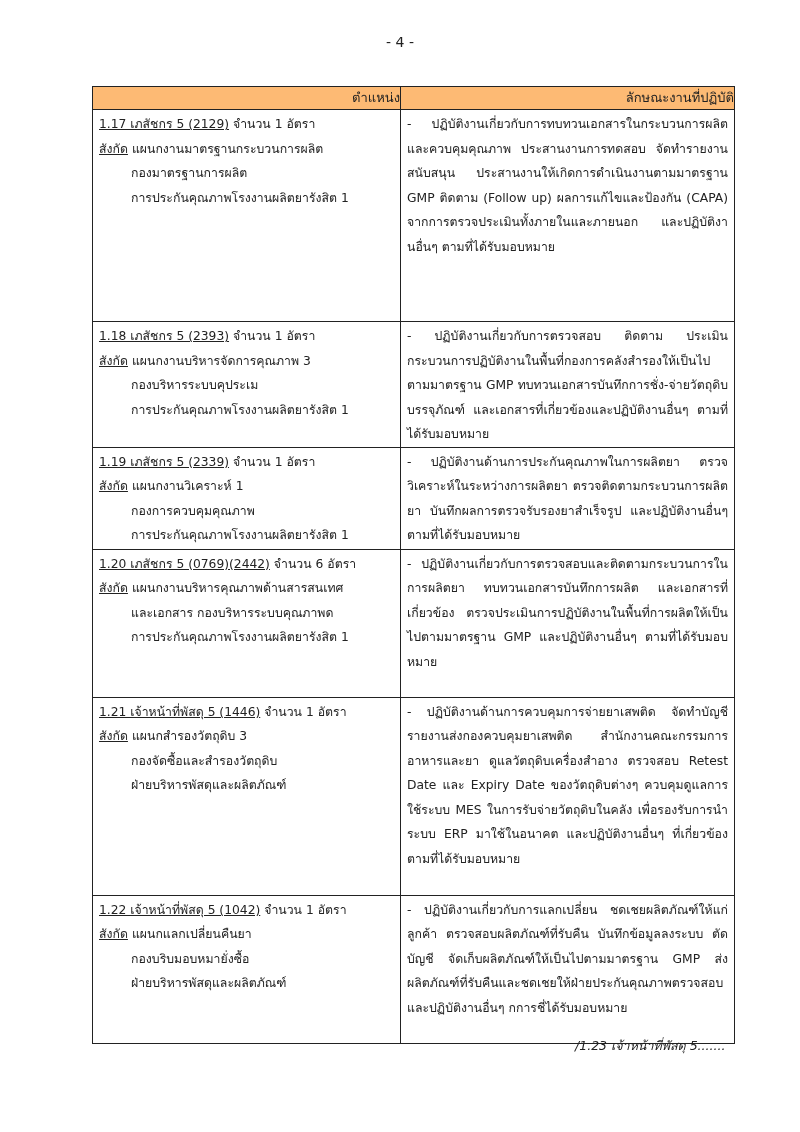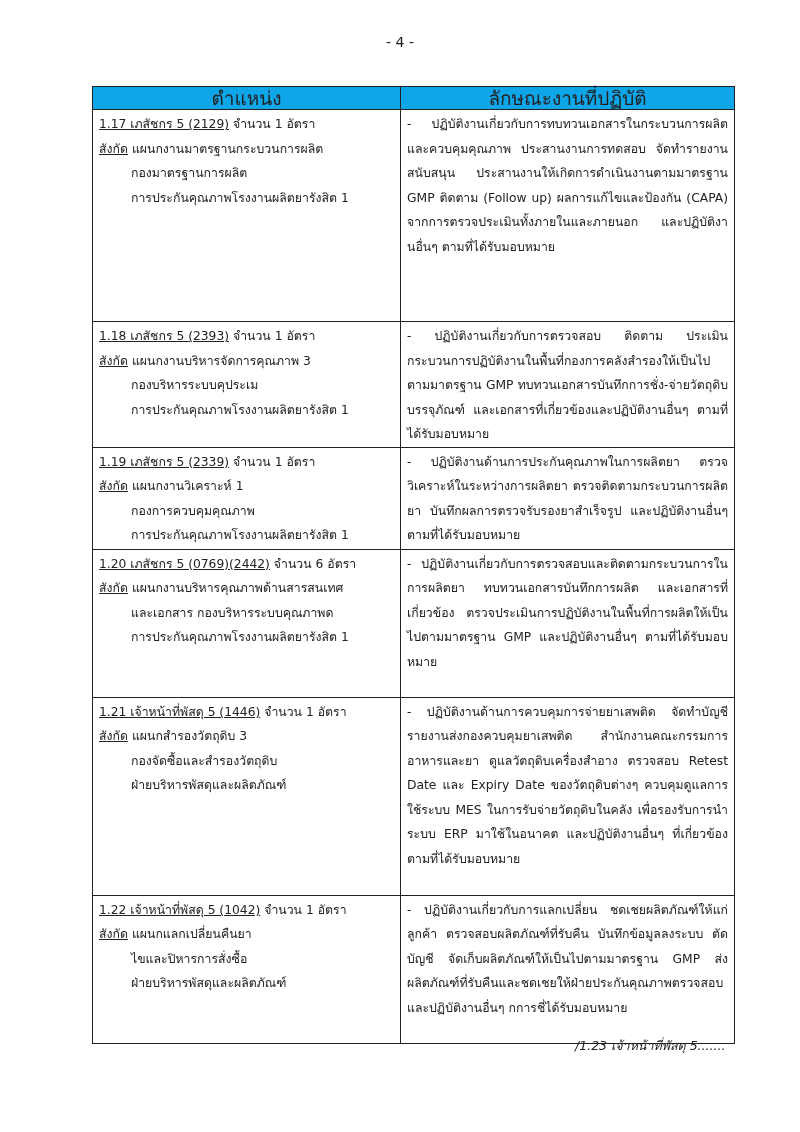--- a/index.html
+++ b/index.html
@@ -1,20 +1,20 @@
 <!DOCTYPE html>
 <html><head>
 <meta charset="utf-8">
 <style>
   html, body { margin:0; padding:0; background:#ffffff; }
   body { width:800px; height:1132px; position:relative; font-family:"DejaVu Sans", sans-serif; color:#222; }
   .page-num { position:absolute; top:34px; left:0; width:800px; text-align:center; font-size:14px; }
   table.job-table { position:absolute; left:92px; top:86px; width:643px; border-collapse:collapse; table-layout:fixed; }
   .job-table td, .job-table th { border:1.5px solid #222; vertical-align:top; padding:2px 6px 0 6px; font-size:12.3px; line-height:24.5px; }
-  .job-table th { background:#0ea5e9; font-weight:normal; text-align:center; height:22px; padding:0; line-height:22px; font-size:19px; }
+  .job-table th { background:#fdba74; font-weight:normal; text-align:right; height:22px; padding:0; line-height:22px; font-size:13px; }
   .col-pos { width:308px; }
   .desc { text-align:justify; text-align-last:left; }
   .u { text-decoration:underline; }
   .ind { display:block; padding-left:32px; }
   .footer-ref { position:absolute; top:1036px; left:575px; font-size:12.5px;font-style:italic; }
 </style>
 </head>
 <body>
 
 <div class="page-num">- 4 -</div>
@@ -85,21 +85,21 @@
         <span class="ind">ฝ่ายบริหารพัสดุและผลิตภัณฑ์</span>
       </td>
       <td class="desc">- ปฏิบัติงานด้านการควบคุมการจ่ายยาเสพติด จัดทำบัญชีรายงานส่งกองควบคุมยาเสพติด สำนักงานคณะกรรมการอาหารและยา ดูแลวัตถุดิบเครื่องสำอาง ตรวจสอบ Retest Date และ Expiry Date ของวัตถุดิบต่างๆ ควบคุมดูแลการใช้ระบบ MES ในการรับจ่ายวัตถุดิบในคลัง เพื่อรองรับการนำระบบ ERP มาใช้ในอนาคต และปฏิบัติงานอื่นๆ ที่เกี่ยวข้องตามที่ได้รับมอบหมาย</td>
     </tr>
     <tr style="height:148px">
       <td>
         <span class="u">1.22 เจ้าหน้าที่พัสดุ 5 (1042)</span>
         <span>จำนวน 1 อัตรา</span><br>
         <span class="u">สังกัด</span>
         <span>แผนกแลกเปลี่ยนคืนยา</span>
-        <span class="ind">ไขและปิหารการสั่งซื้อ</span>
+        <span class="ind">กองบริบมอบหมายั่งซื้อ</span>
         <span class="ind">ฝ่ายบริหารพัสดุและผลิตภัณฑ์</span>
       </td>
       <td class="desc">- ปฏิบัติงานเกี่ยวกับการแลกเปลี่ยน ชดเชยผลิตภัณฑ์ให้แก่ลูกค้า ตรวจสอบผลิตภัณฑ์ที่รับคืน บันทึกข้อมูลลงระบบ ตัดบัญชี จัดเก็บผลิตภัณฑ์ให้เป็นไปตามมาตรฐาน GMP ส่งผลิตภัณฑ์ที่รับคืนและชดเชยให้ฝ่ายประกันคุณภาพตรวจสอบ และปฏิบัติงานอื่นๆ กการชี่ได้รับมอบหมาย</td>
     </tr>
   </tbody>
 </table>
 
 <div class="footer-ref">/1.23 เจ้าหน้าที่พัสดุ 5.......</div>
 
 </body></html>

